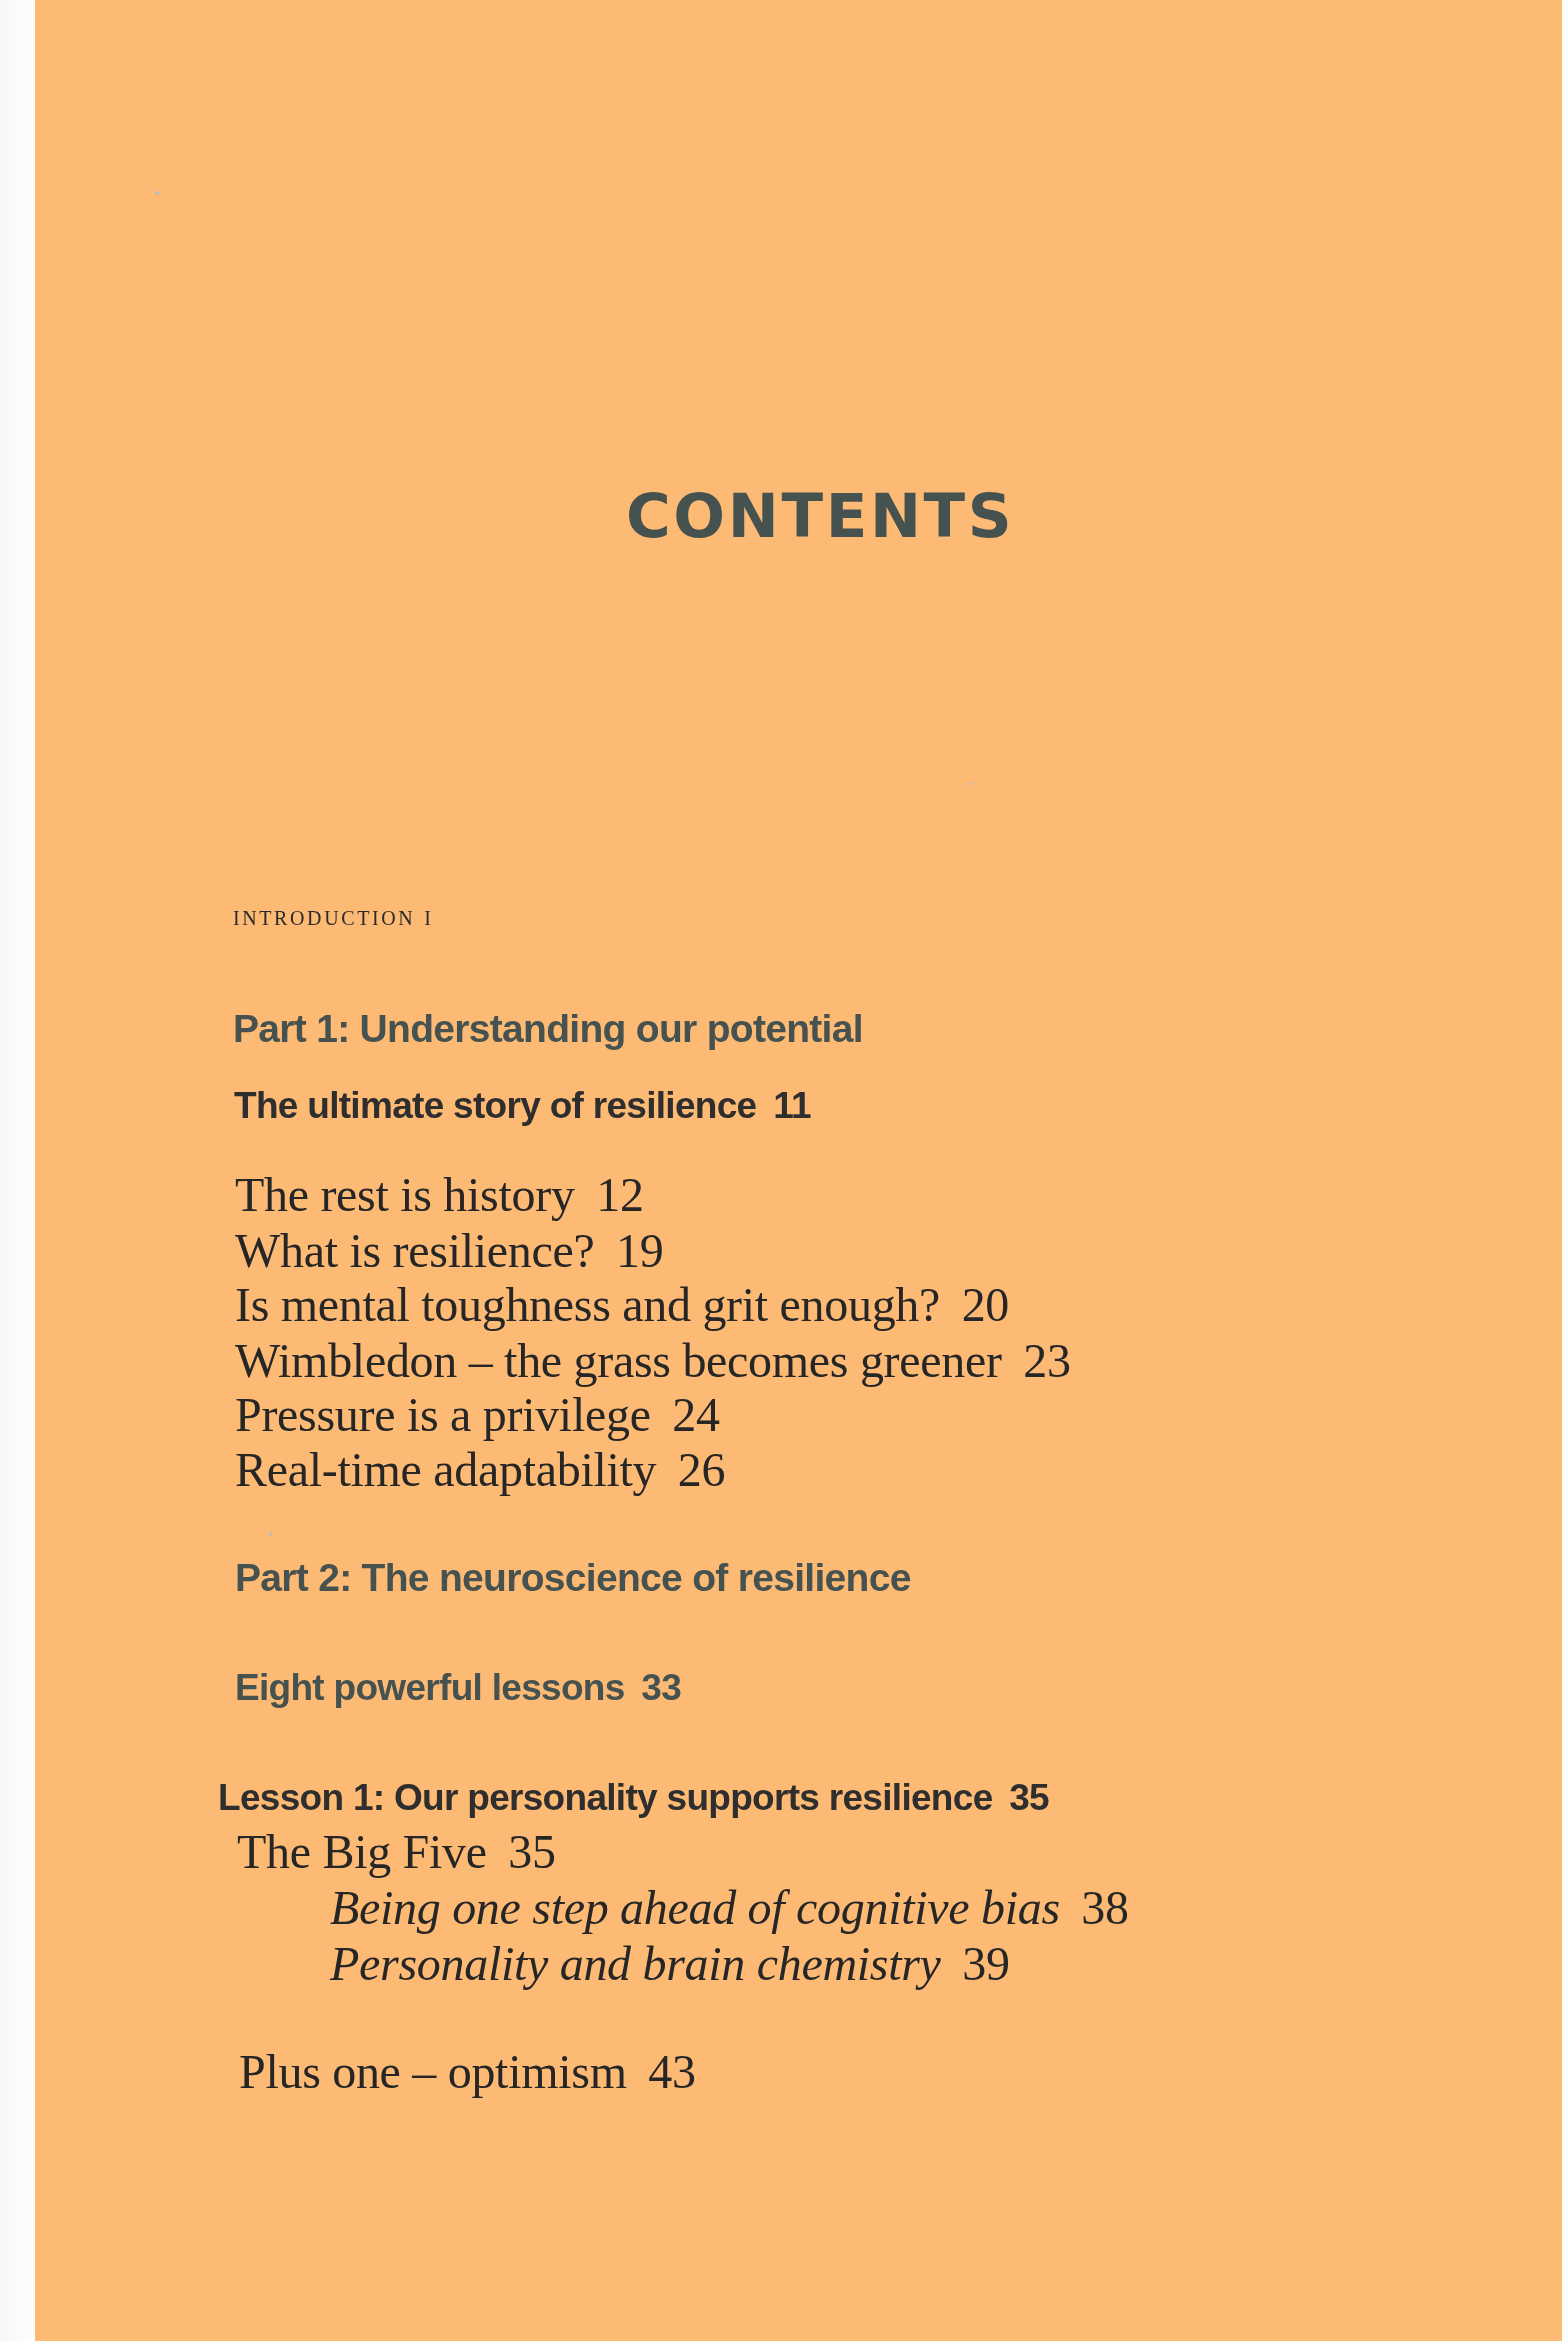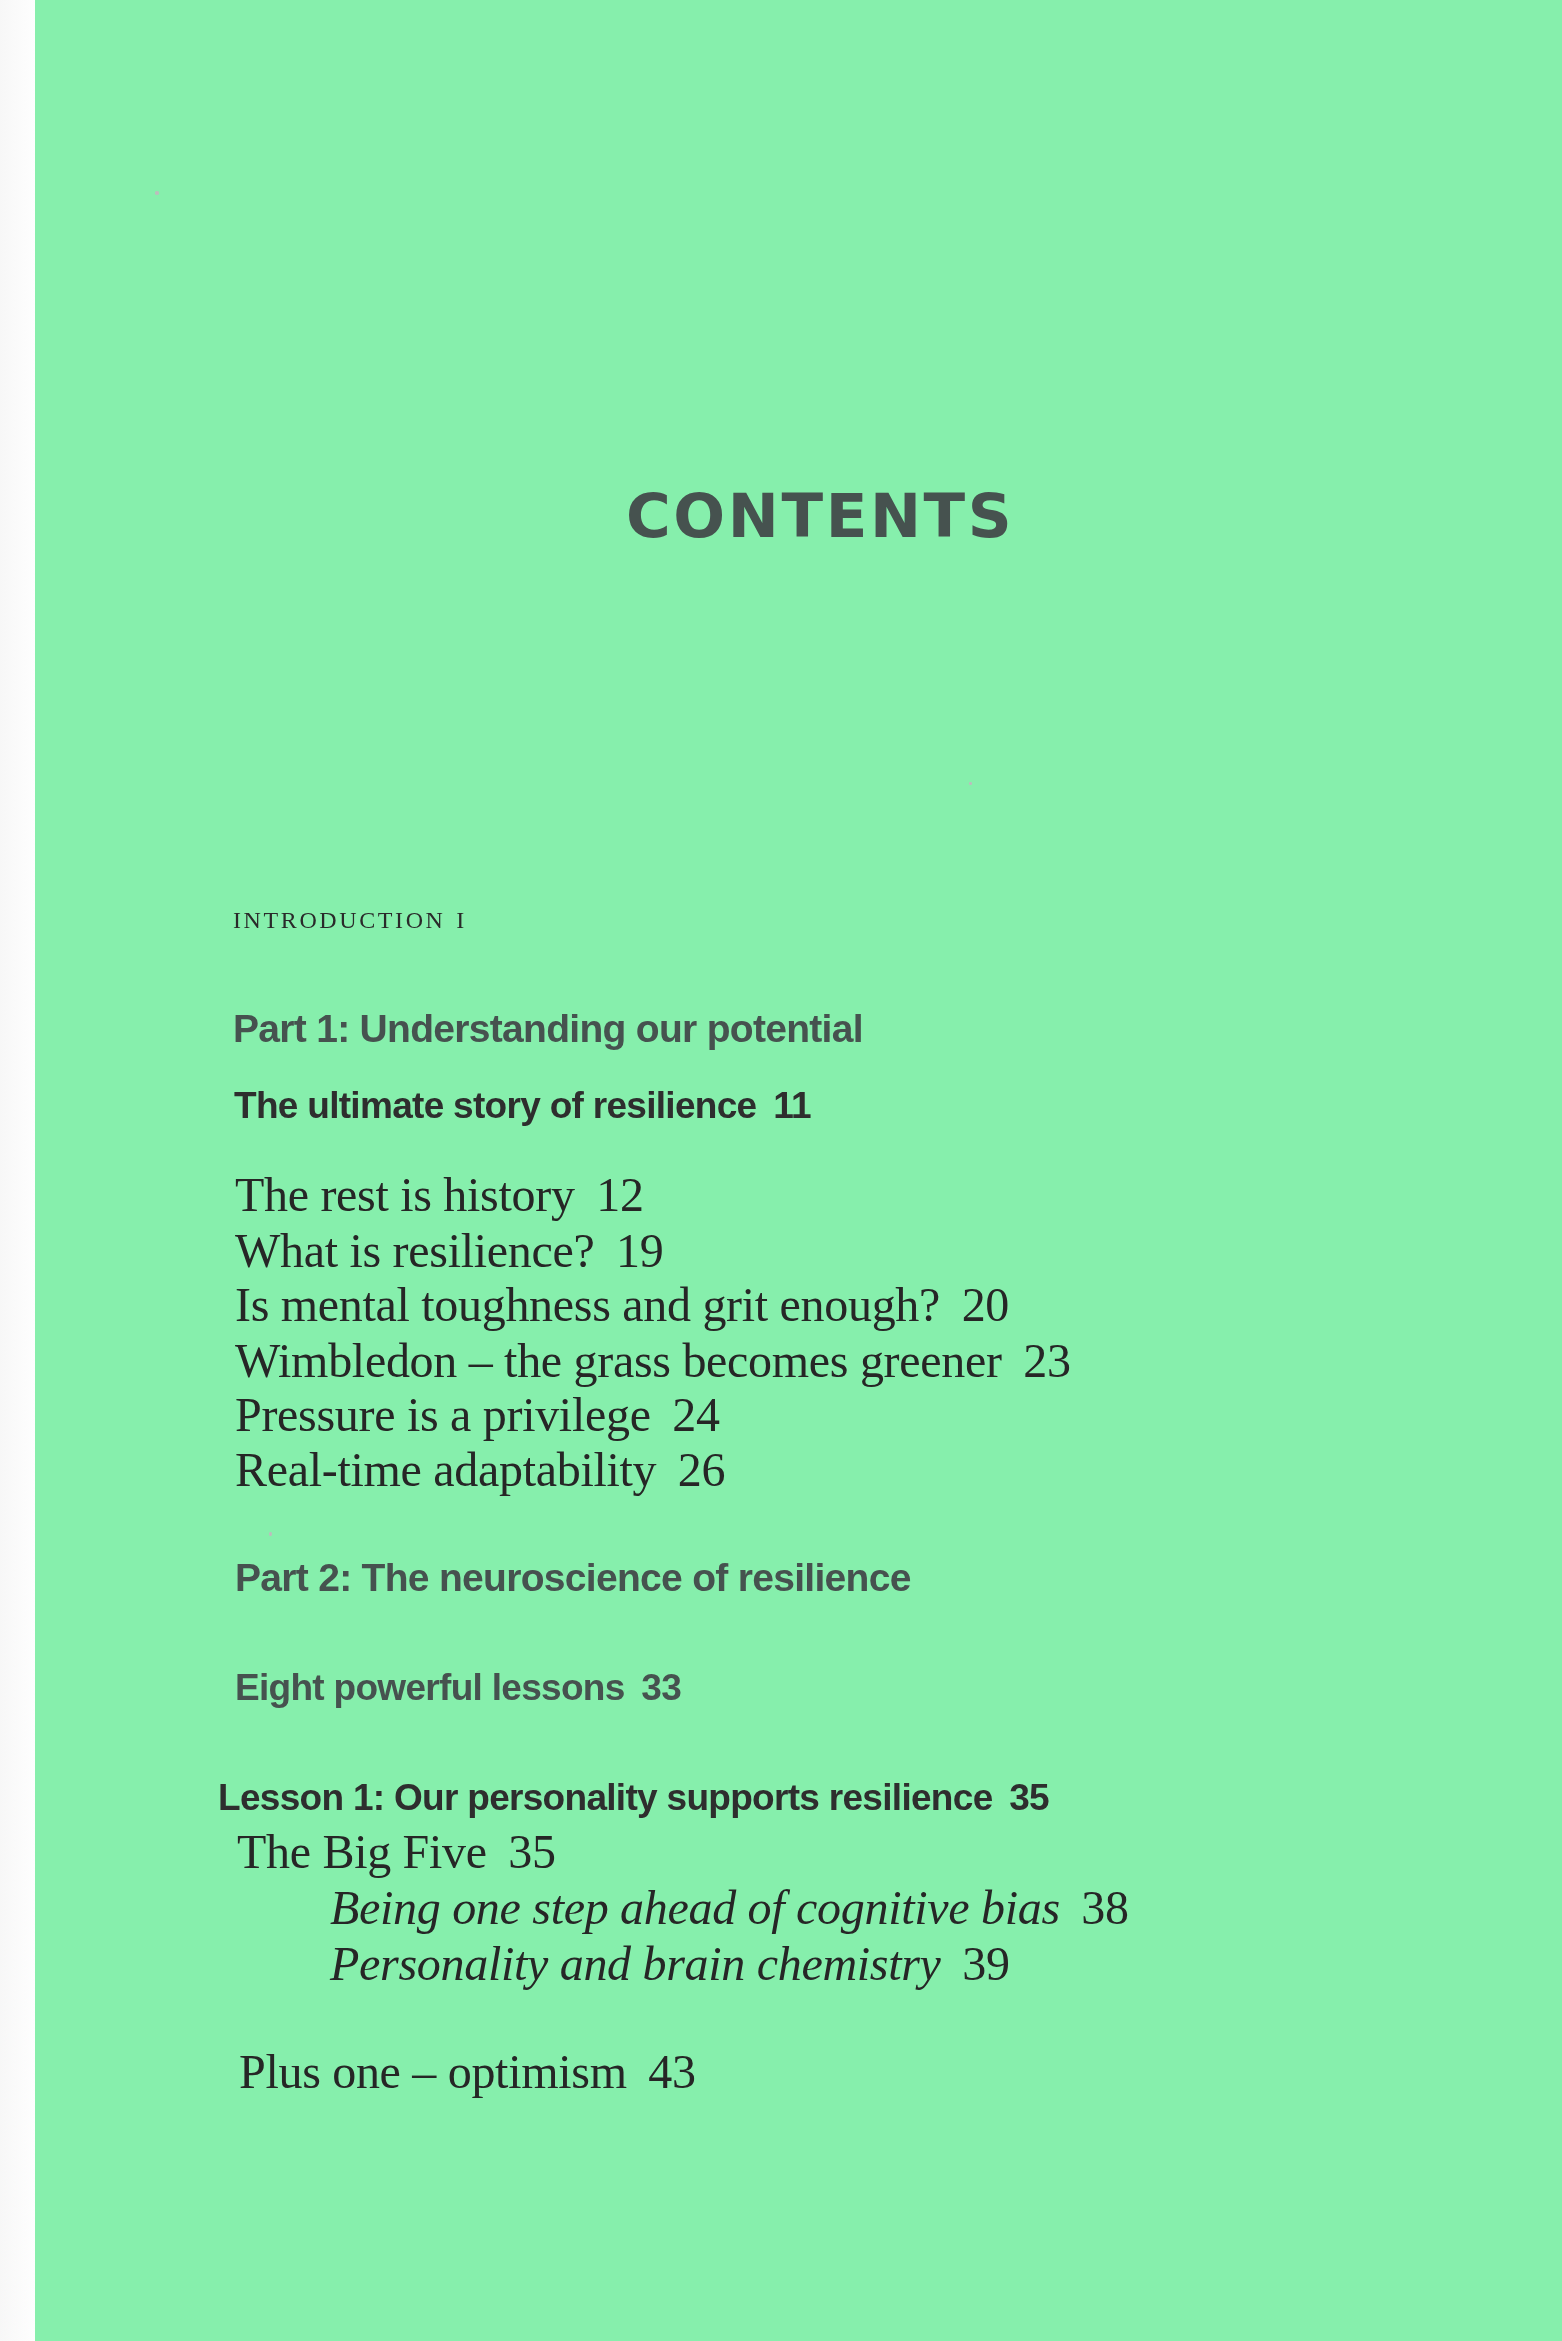--- a/index.html
+++ b/index.html
@@ -1,25 +1,25 @@
 <!DOCTYPE html>
 <html style="font-size:14px"><head>
 <meta charset="utf-8">
 <style>
   html, body { margin: 0; padding: 0; background: #ffffff; }
   body { width: 1562px; height: 2342px; position: relative; overflow: hidden; }
-  .page { position: absolute; left: 0; top: 0; width: 1562px; height: 2342px; background: #86efac; }
+  .page { position: absolute; left: 0; top: 0; width: 1562px; height: 2342px; background: #fdba74; }
   .line { position: absolute; white-space: nowrap; line-height: 1; }
   .title {
     font-family: "DejaVu Sans", "Liberation Sans", sans-serif;
     font-weight: bold; font-size: 61px; letter-spacing: 2.6px;
     color: #46524f; left: 626px; top: 485px;
   }
   .smallcaps {
-    font-family: "Liberation Serif", serif; font-size: 24px; letter-spacing: 2.6px;
+    font-family: "Liberation Serif", serif; font-size: 20px; letter-spacing: 2.6px;
     color: #2a2a2a;
   }
   .part {
     font-family: "Liberation Sans", sans-serif; font-weight: bold; font-size: 39px;
     letter-spacing: -0.7px; color: #46524f;
   }
   .chapter {
     font-family: "Liberation Sans", sans-serif; font-weight: bold; font-size: 37px;
     letter-spacing: -0.7px; color: #2e2e2e;
   }

